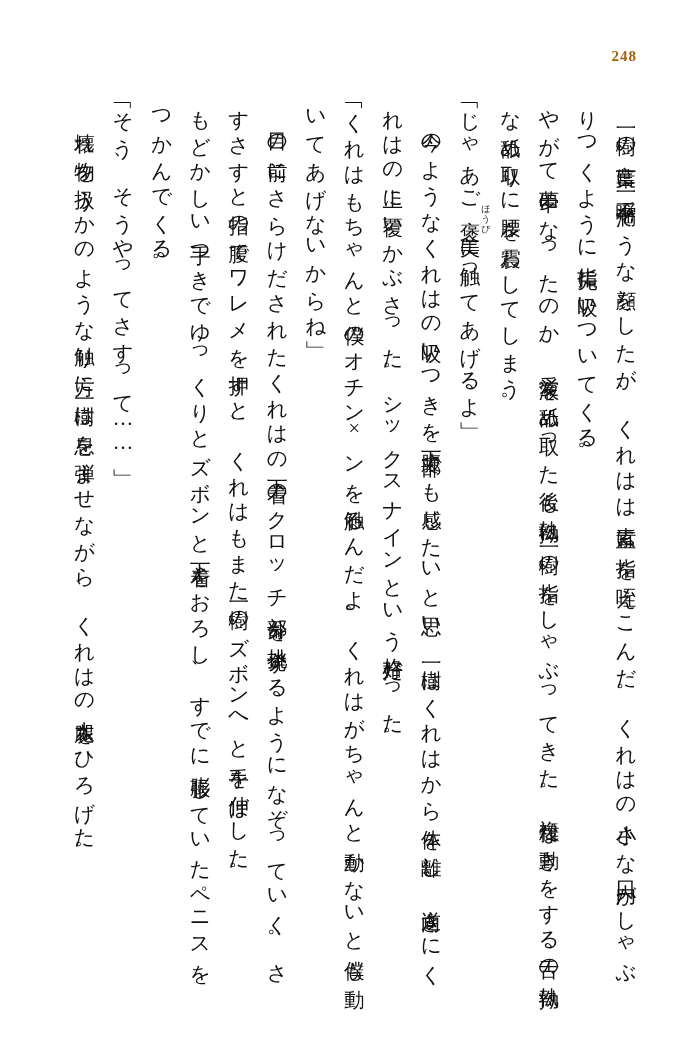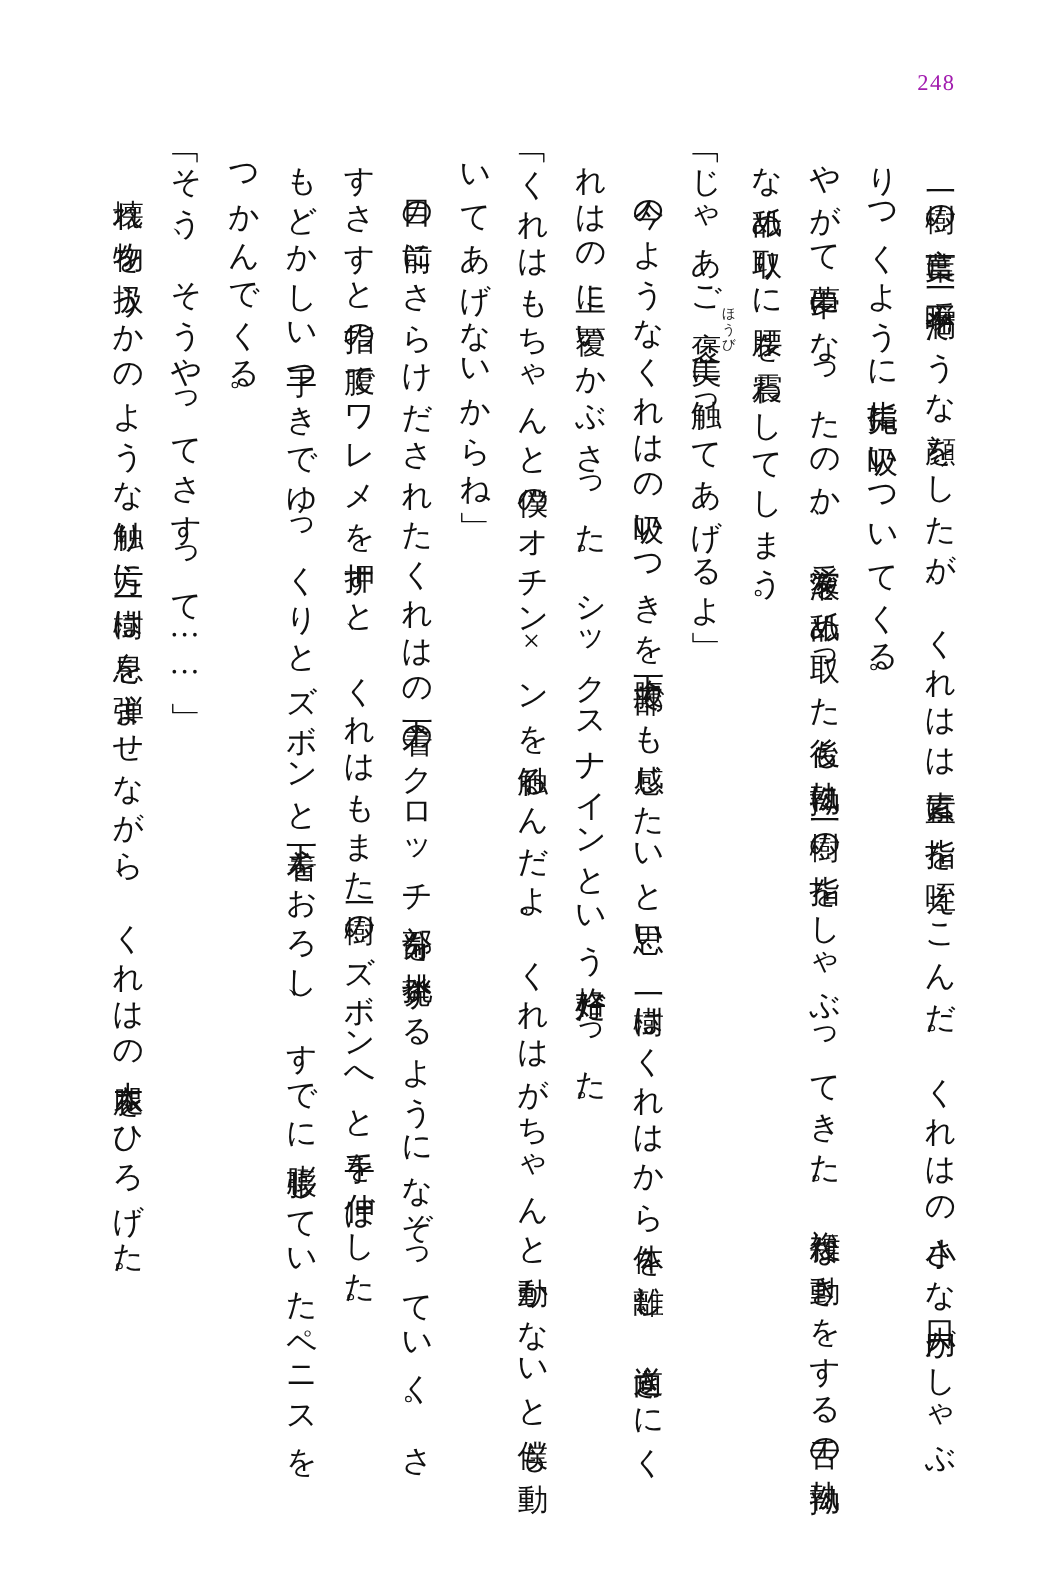--- a/index.html
+++ b/index.html
@@ -20,22 +20,23 @@
     height: 1050px;
     background: #ffffff;
     box-sizing: border-box;
   }
   .page-number {
     position: absolute;
     top: 48px;
     right: 60px;
     font-size: 15px;
     letter-spacing: 1px;
-    color: #a21caf;
+    color: #a16207;
     font-family: "Liberation Serif", "DejaVu Serif", serif;
+    font-weight: bold;
   }
   .body-text {
     position: absolute;
     top: 96px;
     right: 52px;
     left: 58px;
     height: 880px;
     writing-mode: vertical-rl;
     text-orientation: upright;
     font-size: 20.5px;

